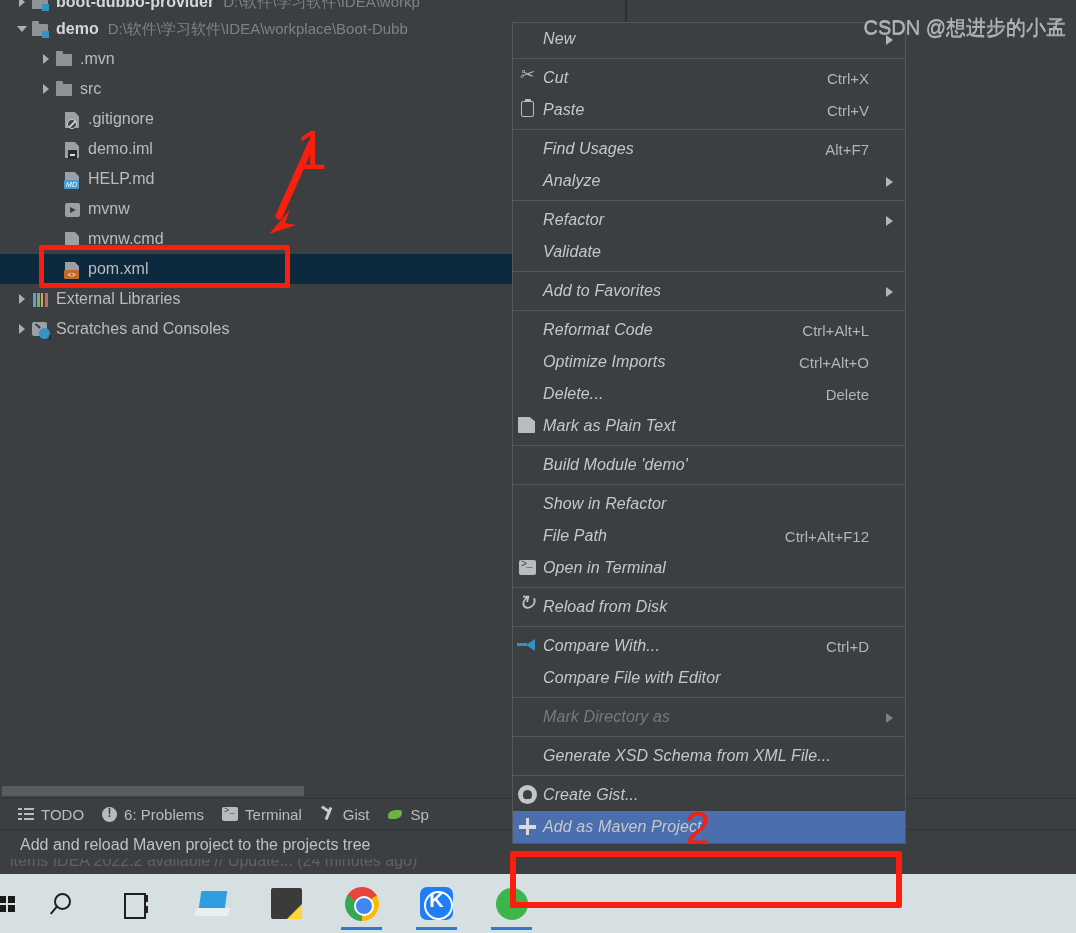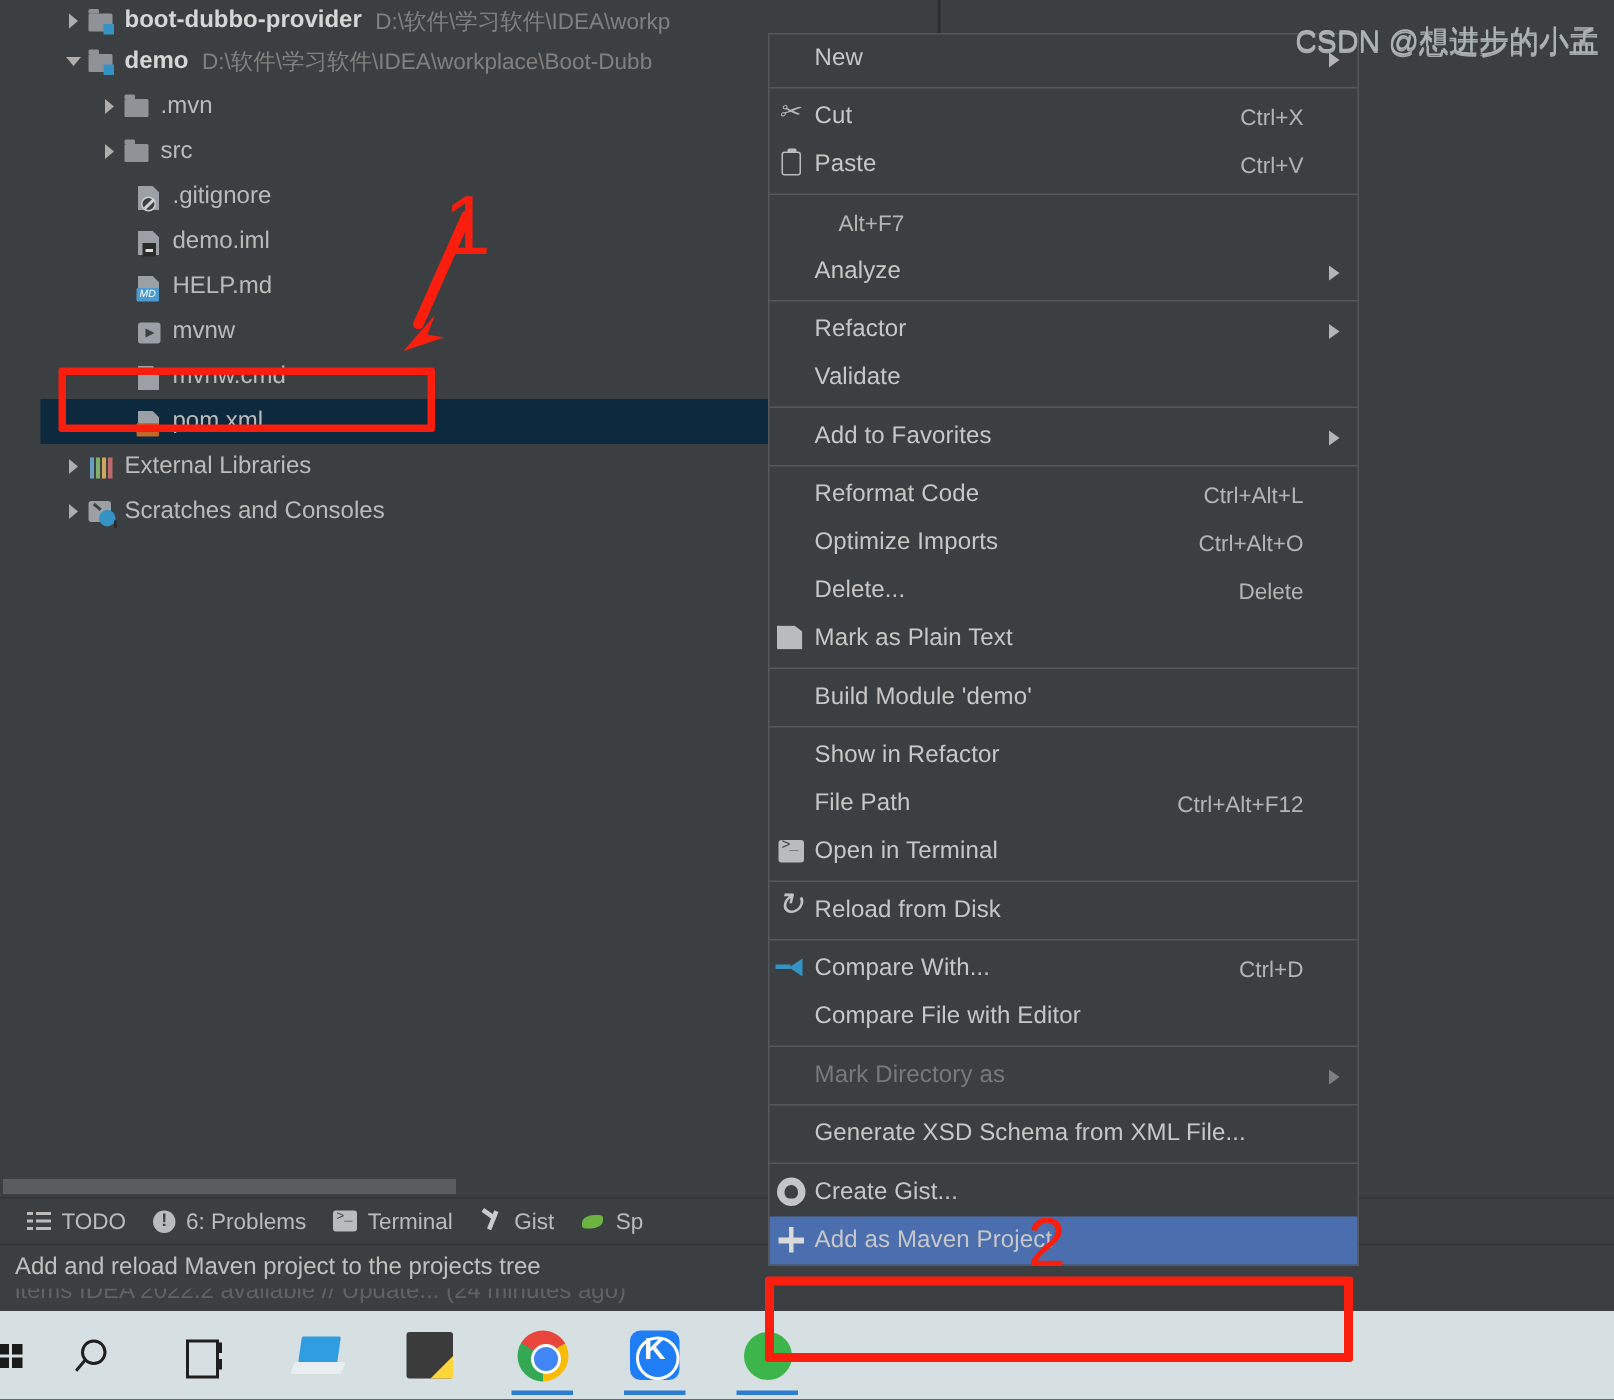--- a/index.html
+++ b/index.html
@@ -24,21 +24,21 @@
     position: absolute; left: 528px; top: 0; width: 548px; height: 786px;
     background: #2b2b2b;
   }
   .tab-a { position:absolute; left: 519px; top:0; width: 107px; height: 24px; background:#3c3f41; border-right:1px solid #2f2f2f;}
   .tab-b { position:absolute; left: 627px; top:0; width: 449px; height: 24px; background:#3c3f41;}
   .editor-right-fill {
     position:absolute; left: 906px; top: 24px; width: 170px; height: 762px; background:#3c3f41;
   }
 
   
-  .tree { position: absolute; left: 0; top: 12px; width: 528px; margin-left: 27px; }
+  .tree { position: absolute; left: 0; top: 0; width: 528px; }
   .tree-row {
     position: relative; height: 30px; display: flex; align-items: center;
     font-size: 16px; color: #bbbbbb; white-space: nowrap;
   }
   .tree-row.selected { background: #0d293e; }
   .tree-row .arrow {
     width: 16px; height: 30px; display:flex; align-items:center; justify-content:center;
     color: #9a9a9a; font-size: 11px; flex: 0 0 auto;
   }
   .tree-row .arrow.down::before { content:""; display:block; width:0;height:0;
@@ -102,41 +102,41 @@
   .ic-build::before{content:"";position:absolute;left:1px;top:2px;width:10px;height:3px;background:#c9cccd;transform:rotate(35deg);}
   .ic-build::after{content:"";position:absolute;left:7px;top:1px;width:3px;height:13px;background:#c9cccd;transform:rotate(22deg);}
   .ic-spring{width:16px;height:16px;}
   .ic-spring::before{content:"";position:absolute;left:1px;top:4px;width:14px;height:9px;background:#6db33f;border-radius:60% 20% 60% 20%;}
 
   
   .statusbar {
     position:absolute; left:0; top:831px; width:1076px; height:28px;
     background:#3c3f41; color:#c0c0c0; font-size:16px; display:flex; align-items:center;
   }
-  .statusbar .txt { margin-left:10px; }
+  .statusbar .txt { margin-left:20px; }
   .statusbar-under {
     position:absolute; left:0; top:852px; width:1076px; height:22px;
     color:#5f6365; font-size:16px; overflow:hidden; white-space:nowrap;
   }
   .statusbar-under .txt { margin-left:10px; }
 
   
   .ctxmenu {
     position:absolute; left:512px; top:22px; width:394px;
     background:#3c3f41; border:1px solid #555759;
     font-size:16px; color:#c7c7c7; z-index: 40;
   }
   .mi {
     position:relative; height:auto; display:flex; align-items:center;
     padding: 5px 10px 5px 0; min-height:31px;
   }
   .mi.hl { background:#4b6eaf; }
   .mi.disabled .mi-label { color:#777a7c; }
   .mi-icon { width:30px; min-width:30px; height:22px; position:relative; display:inline-block;}
-  .mi-label { flex:1; white-space:nowrap; letter-spacing:0.1px;}
+  .mi-label { flex:1; white-space:nowrap; letter-spacing:0.1px;font-style:italic;}
   .mi-accel { color:#b4b4b4; font-size:15px; margin-left:16px; white-space:nowrap;}
   .mi-arrow { width:16px; min-width:16px; margin-left:10px; position:relative;}
   .mi-arrow.on::after { content:""; position:absolute; right:2px; top:-4px;
     width:0;height:0;border-top:5px solid transparent;border-bottom:5px solid transparent;border-left:7px solid #b5b5b5;}
   .msep { height:1px; background:#555759; margin:3px 0;}
 
   
   .mi-ic { position:absolute; left:6px; top:1px; width:19px; height:19px; }
   .ic-cut::before{content:"\2702";position:absolute;left:0;top:-4px;font-size:17px;color:#b5b5b5;}
   .ic-paste{width:13px;height:16px;border:1.7px solid #b9bcbd;border-radius:2px;left:8px;top:2px;}
@@ -392,20 +392,21 @@
           <i class="mi-ic ic-paste"></i>
         </span>
       <span class="mi-label">Paste</span>
       <span class="mi-accel">Ctrl+V</span>
       <span class="mi-arrow"></span>
     </div>
     <div class="msep"></div>
 
     <div class="mi">
       <span class="mi-icon"></span>
+      <span class="mi-label">Find Usages</span>
       <span class="mi-accel">Alt+F7</span>
       <span class="mi-arrow"></span>
     </div>
     <div class="mi">
       <span class="mi-icon"></span>
       <span class="mi-label">Analyze</span>
       <span class="mi-arrow on"></span>
     </div>
     <div class="msep"></div>
 

